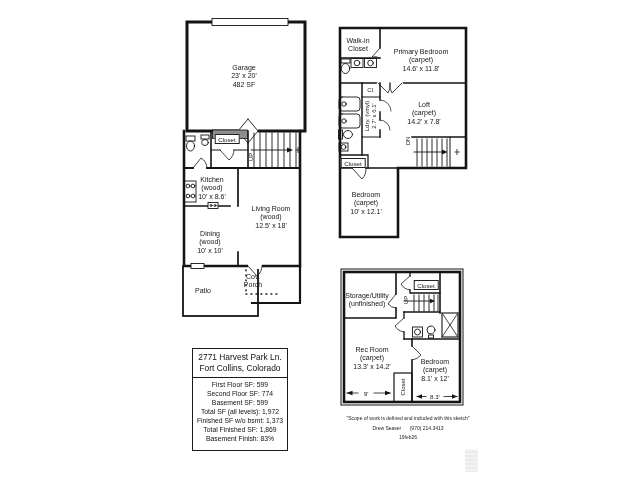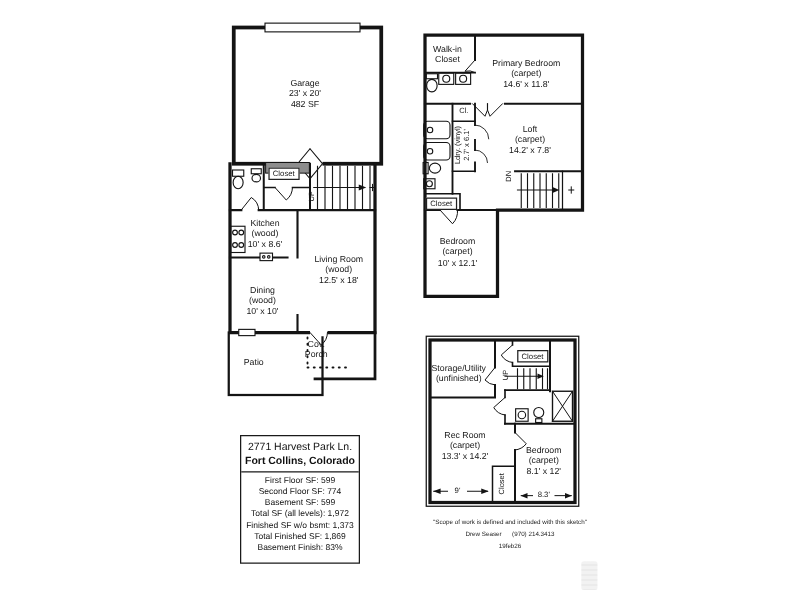--- a/index.html
+++ b/index.html
@@ -238,21 +238,21 @@
     <div>Bedroom</div>
     <div>(carpet)</div>
     <div>8.1' x 12'</div>
   </div>
   <div class="lbl f6 vert" style="left:403px;top:387px;">Closet</div>
   <div class="lbl dim" style="left:366px;top:393px;">9'</div>
   <div class="lbl dim" style="left:435px;top:396px;">8.3'</div>
 
   <div id="infobox">
     <div class="title">2771 Harvest Park Ln.</div>
-    <div class="title" style="padding-top:0;font-weight:bold;">Fort Collins, Colorado</div>
+    <div class="title" style="padding-top:0;">Fort Collins, Colorado</div>
     <div class="divider"></div>
     <div class="stat">First Floor SF: 599</div>
     <div class="stat">Second Floor SF: 774</div>
     <div class="stat">Basement SF: 599</div>
     <div class="stat">Total SF (all levels): 1,972</div>
     <div class="stat">Finished SF w/o bsmt: 1,373</div>
     <div class="stat">Total Finished SF: 1,869</div>
     <div class="stat">Basement Finish: 83%</div>
   </div>
 

